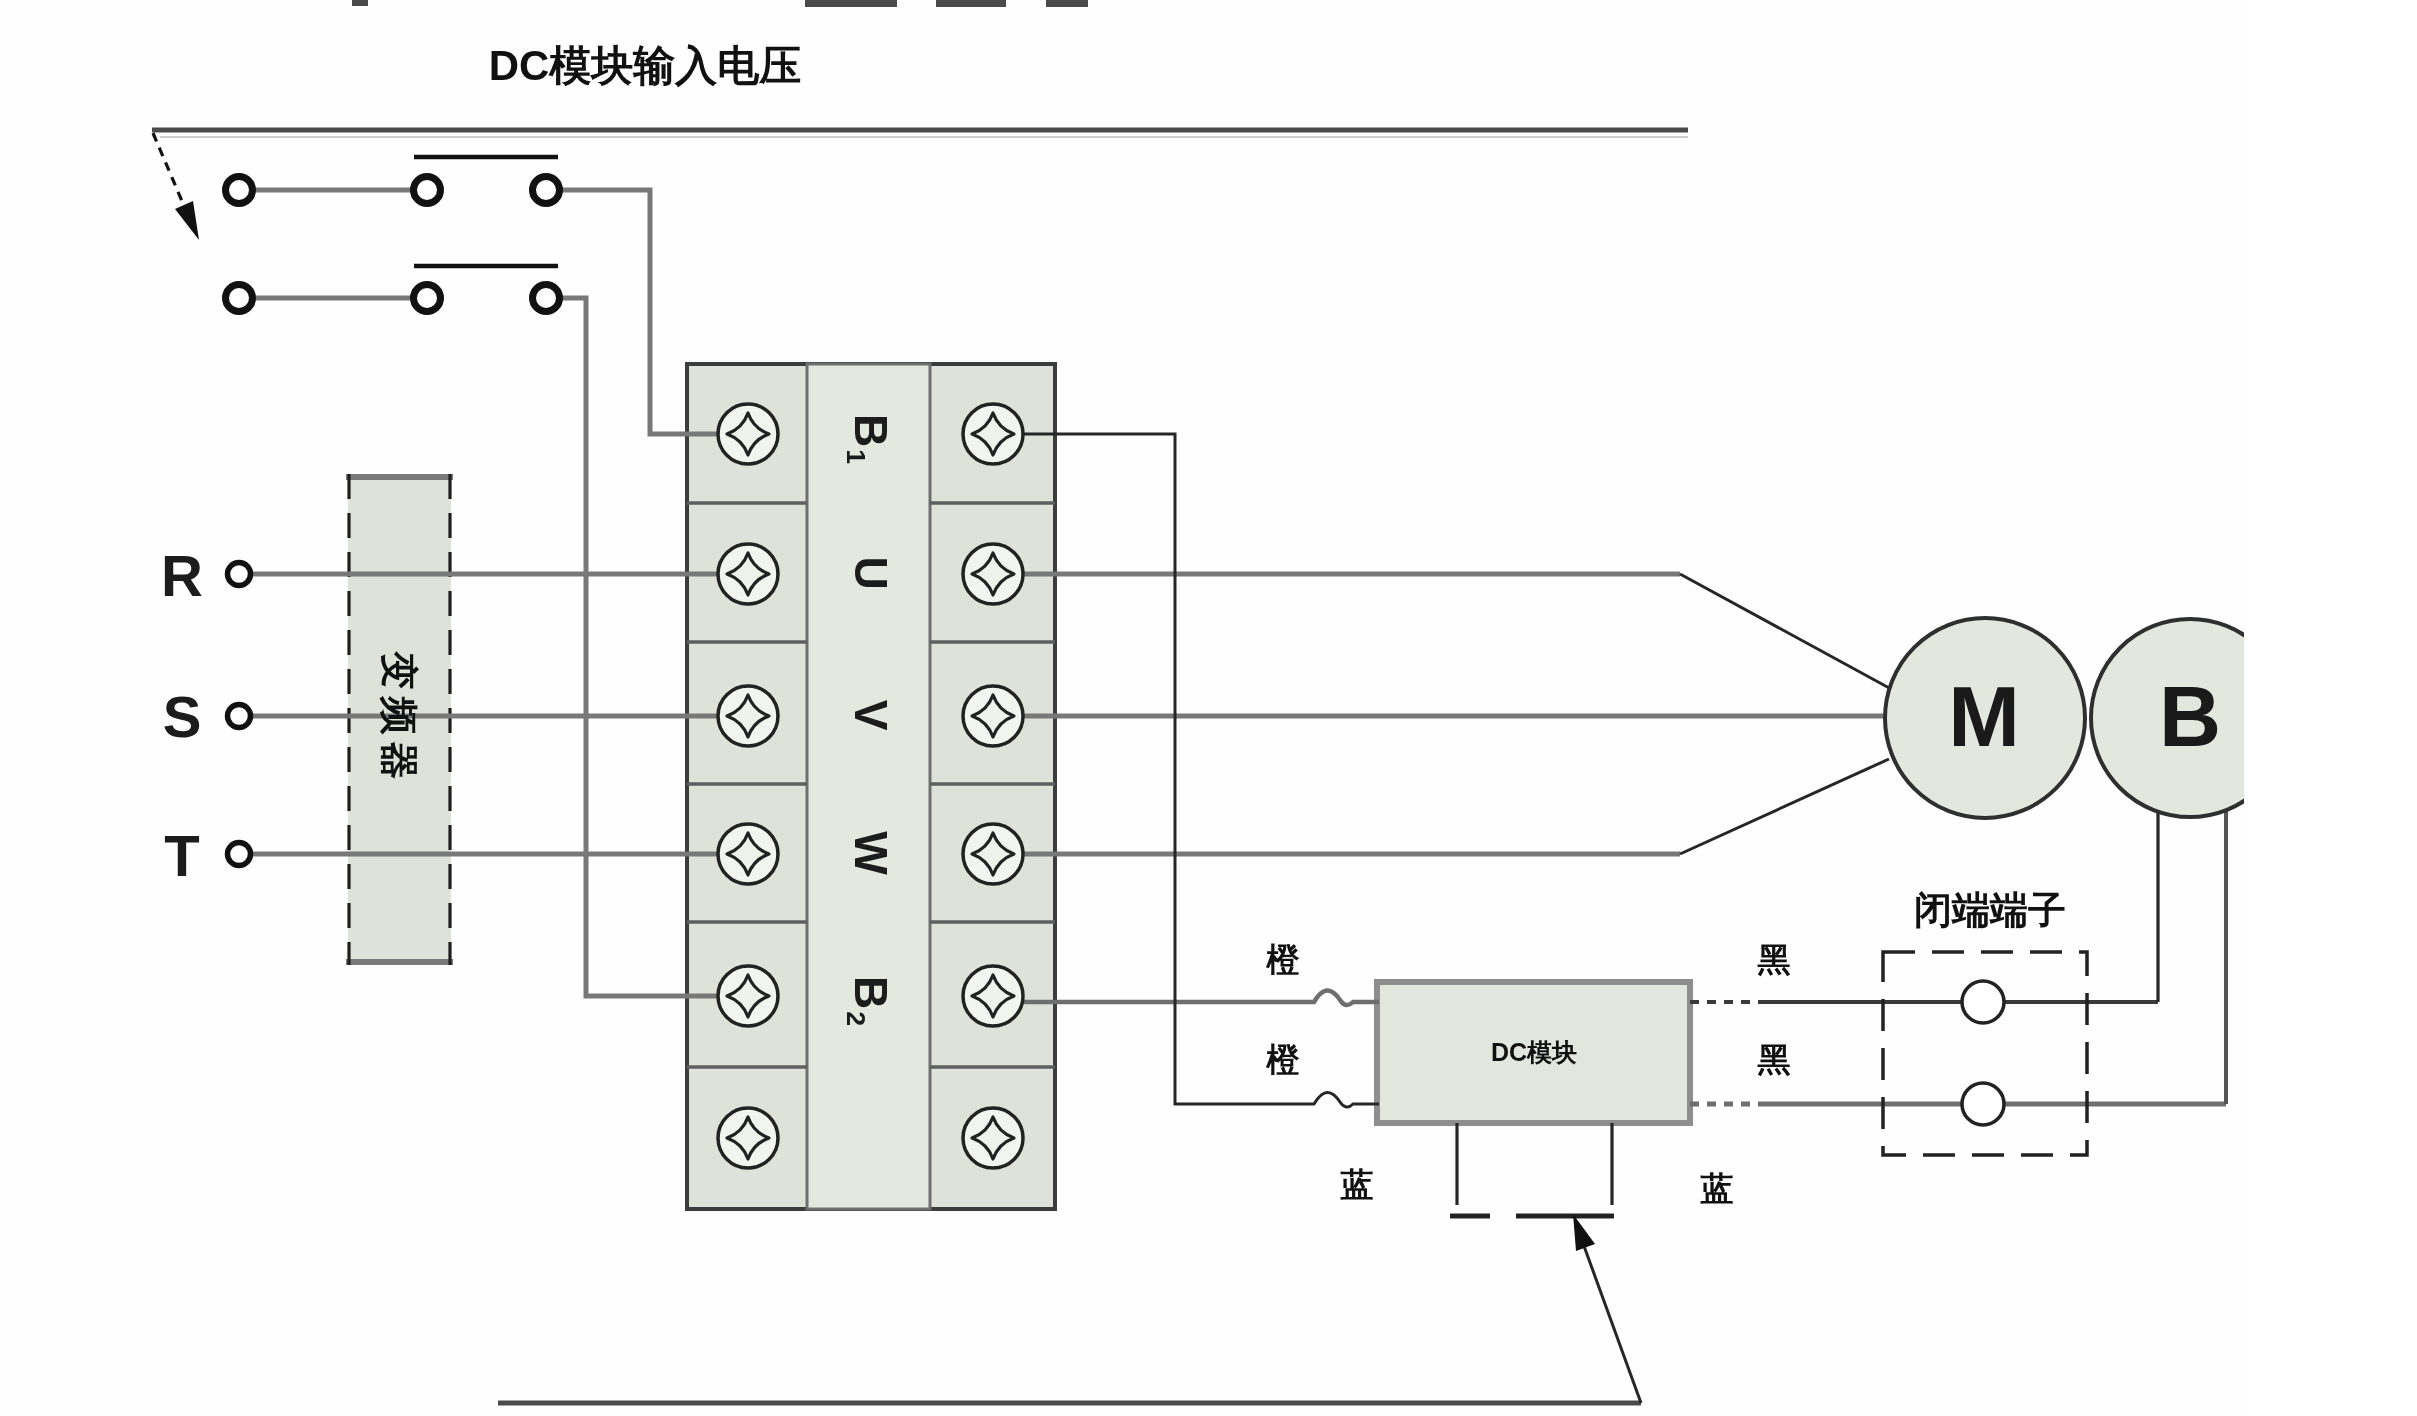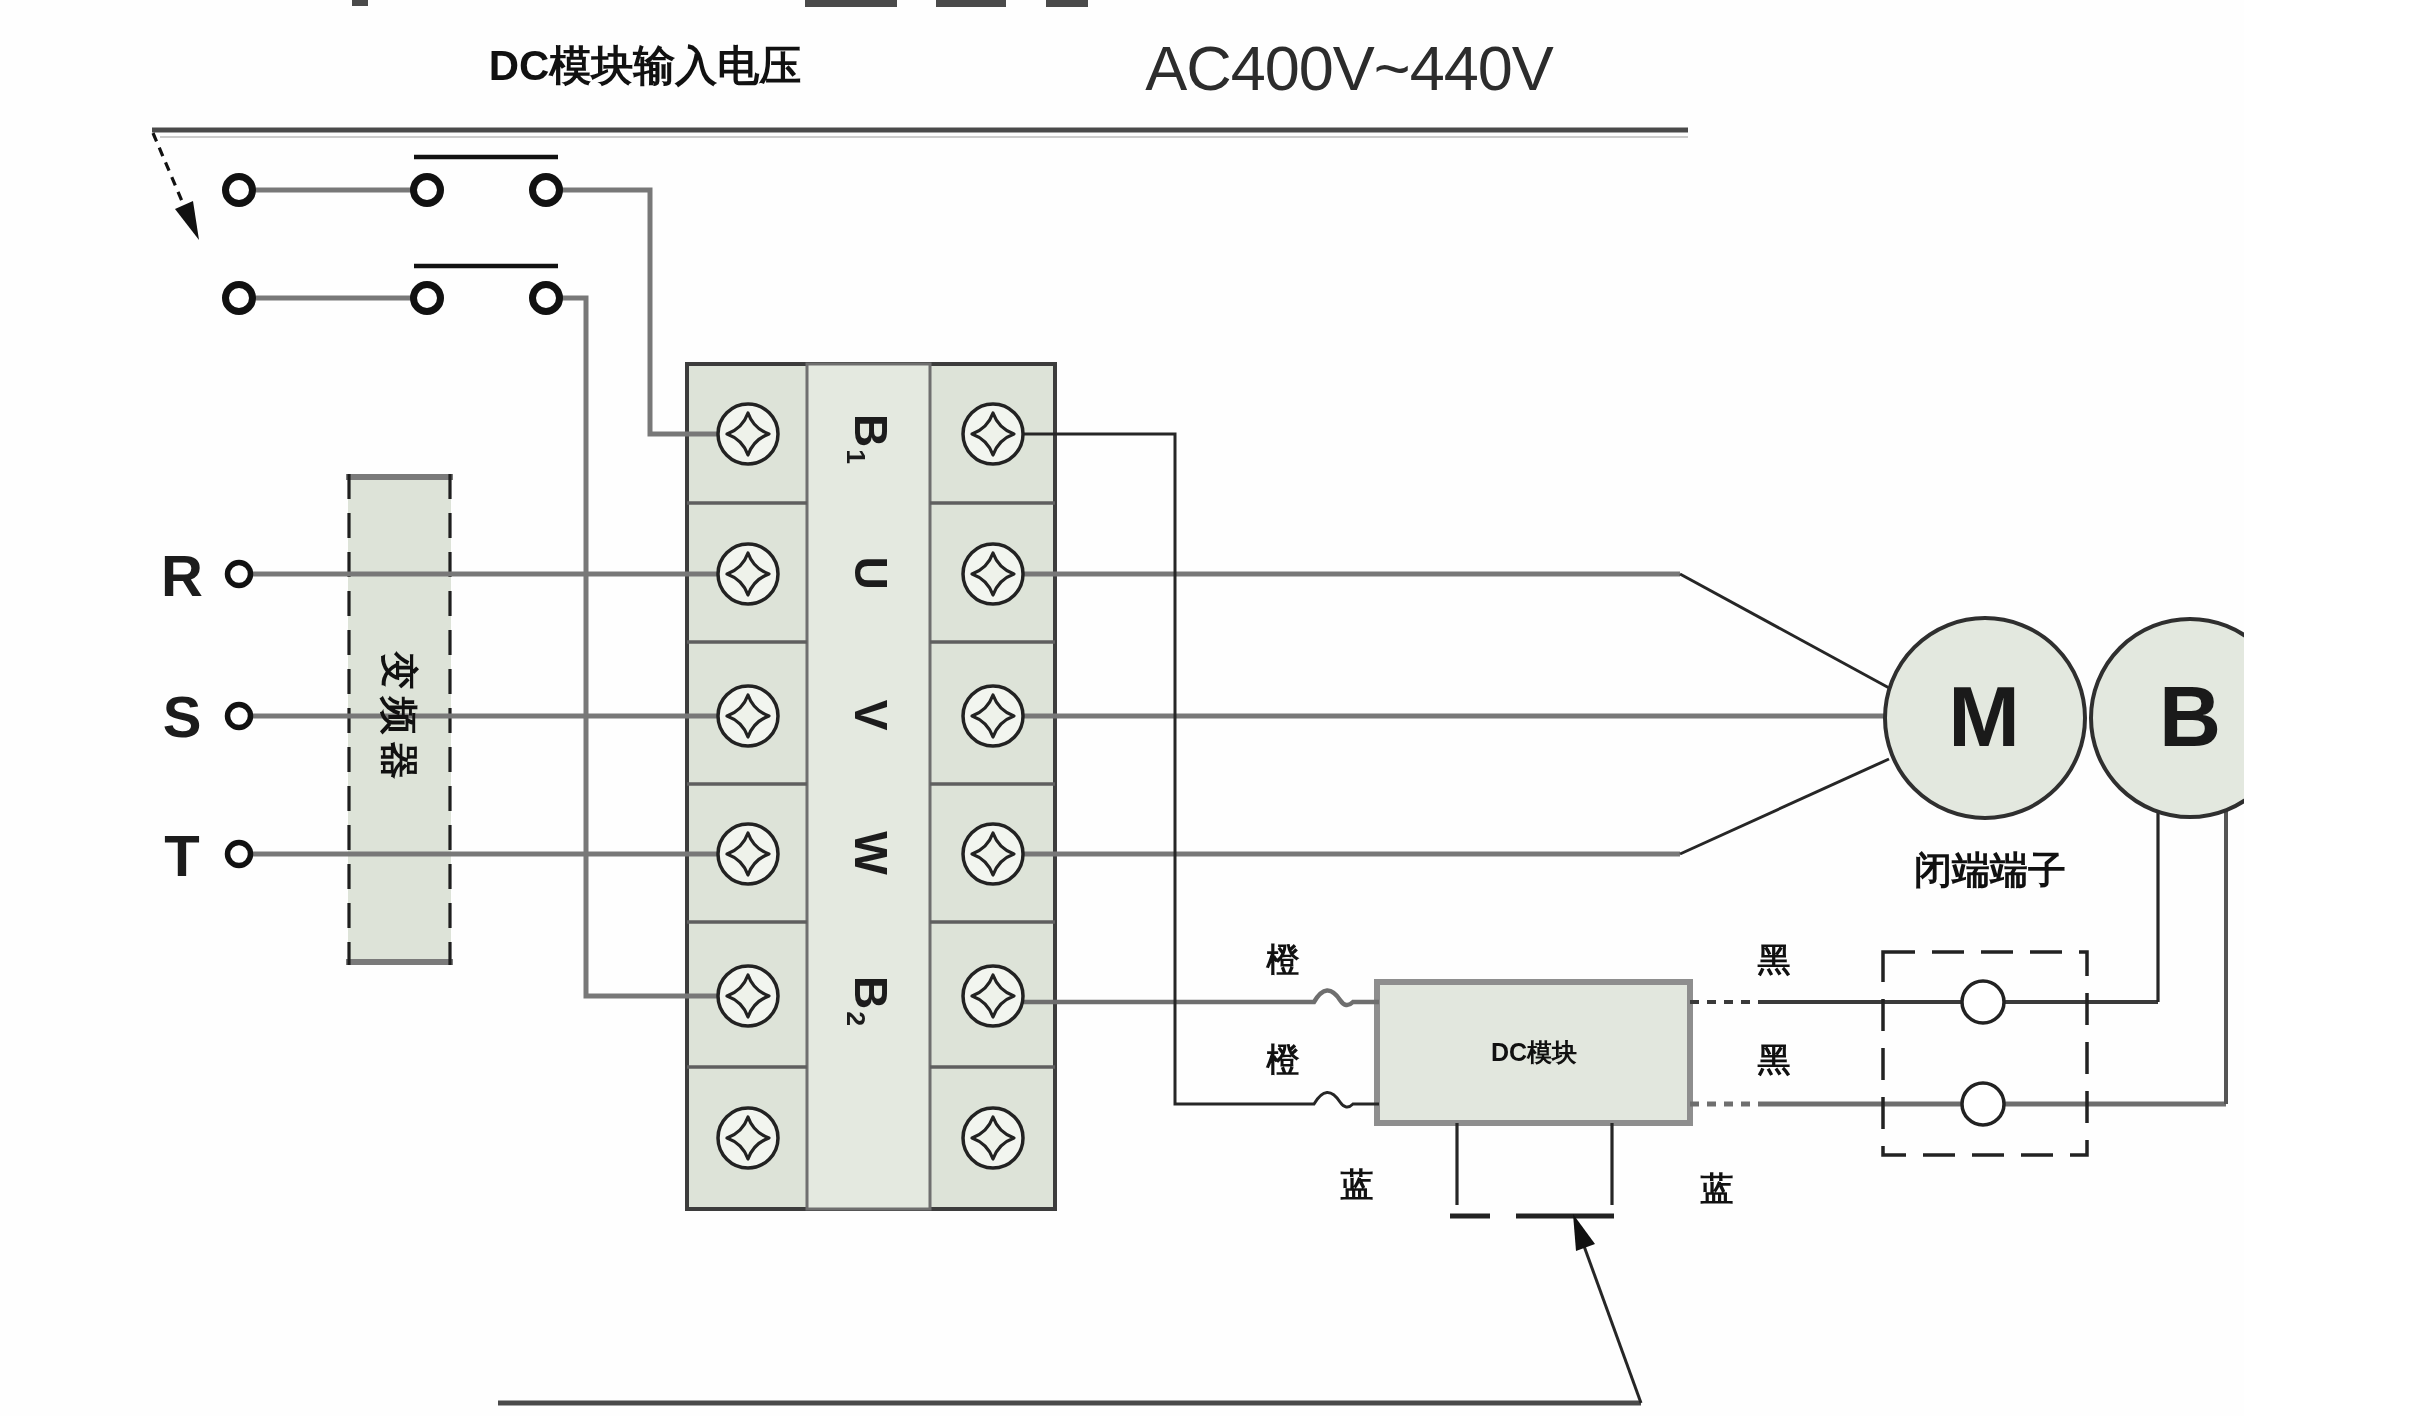--- a/index.html
+++ b/index.html
@@ -145,38 +145,37 @@
       <use href="#screw" x="957" y="398" width="72" height="72"></use>
       <use href="#screw" x="957" y="538" width="72" height="72"></use>
       <use href="#screw" x="957" y="680" width="72" height="72"></use>
       <use href="#screw" x="957" y="818" width="72" height="72"></use>
       <use href="#screw" x="957" y="960" width="72" height="72"></use>
       <use href="#screw" x="957" y="1102" width="72" height="72"></use>
     </g>
   </svg>
 
   <div class="lbl t-dc-input" style="left:645px;top:66px;">DC模块输入电压</div>
-  <div class="lbl t-ac" style="left:1349px;top:68px;">AC400V~440V</div>
 
   <div class="lbl t-phase" style="left:182px;top:576px;">R</div>
   <div class="lbl t-phase" style="left:182px;top:717px;">S</div>
   <div class="lbl t-phase" style="left:182px;top:856px;">T</div>
 
   <div class="lbl rot t-inverter" style="left:399px;top:719px;">变频器</div>
 
   <div class="lbl rot t-term" style="left:868px;top:440px;"><span>B</span><span class="sub">1</span></div>
   <div class="lbl rot t-term" style="left:868px;top:574px;"><span>U</span><span class="sub"></span></div>
   <div class="lbl rot t-term" style="left:868px;top:716px;"><span>V</span><span class="sub"></span></div>
   <div class="lbl rot t-term" style="left:868px;top:854px;"><span>W</span><span class="sub"></span></div>
   <div class="lbl rot t-term" style="left:868px;top:1002px;"><span>B</span><span class="sub">2</span></div>
 
   <div class="lbl t-machine" style="left:1984px;top:716px;">M</div>
   <div class="lbl t-machine" style="left:2190px;top:716px;">B</div>
 
-  <div class="lbl t-closed" style="left:1990px;top:870px;">闭端端子</div>
+  <div class="lbl t-closed" style="left:1990px;top:910px;">闭端端子</div>
   <div class="lbl t-module" style="left:1534px;top:1052px;">DC模块</div>
 
   <div class="lbl t-wirecolor" style="left:1283px;top:959px;">橙</div>
   <div class="lbl t-wirecolor" style="left:1283px;top:1059px;">橙</div>
   <div class="lbl t-wirecolor" style="left:1774px;top:959px;">黑</div>
   <div class="lbl t-wirecolor" style="left:1774px;top:1059px;">黑</div>
   <div class="lbl t-wirecolor" style="left:1357px;top:1184px;">蓝</div>
   <div class="lbl t-wirecolor" style="left:1717px;top:1188px;">蓝</div>
 
 

